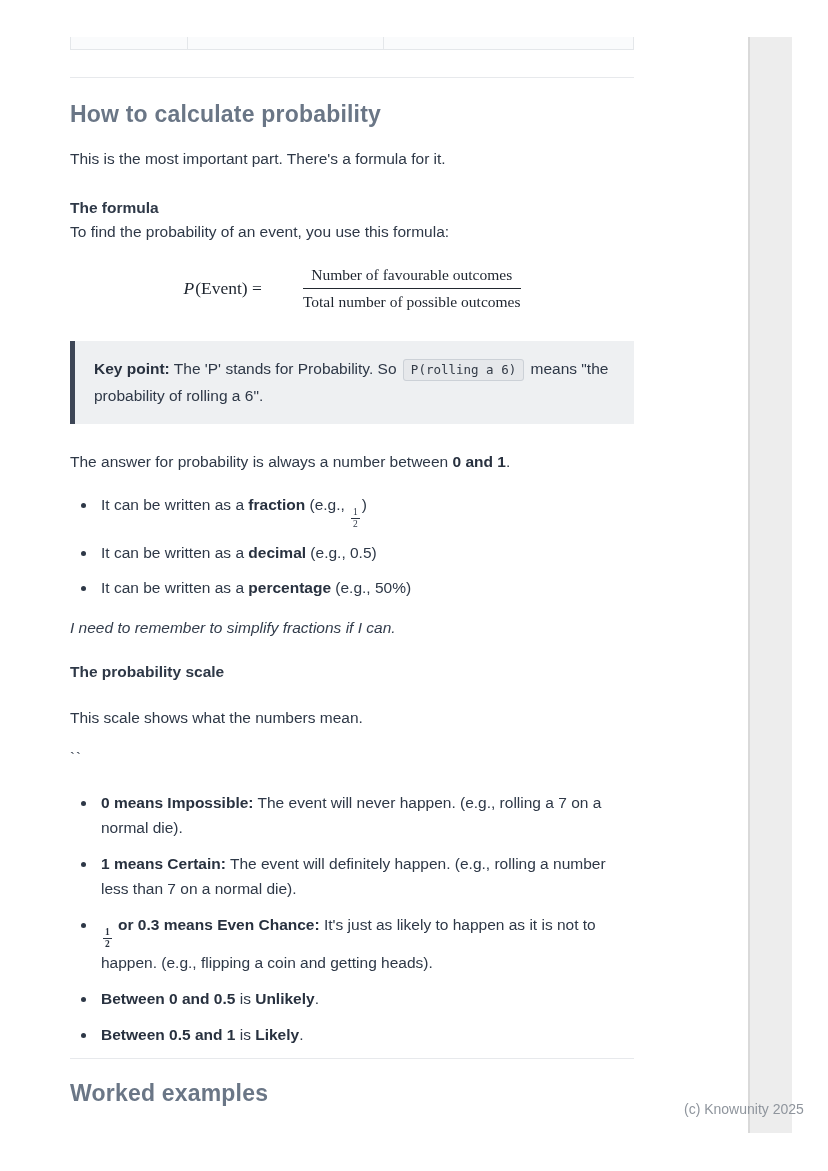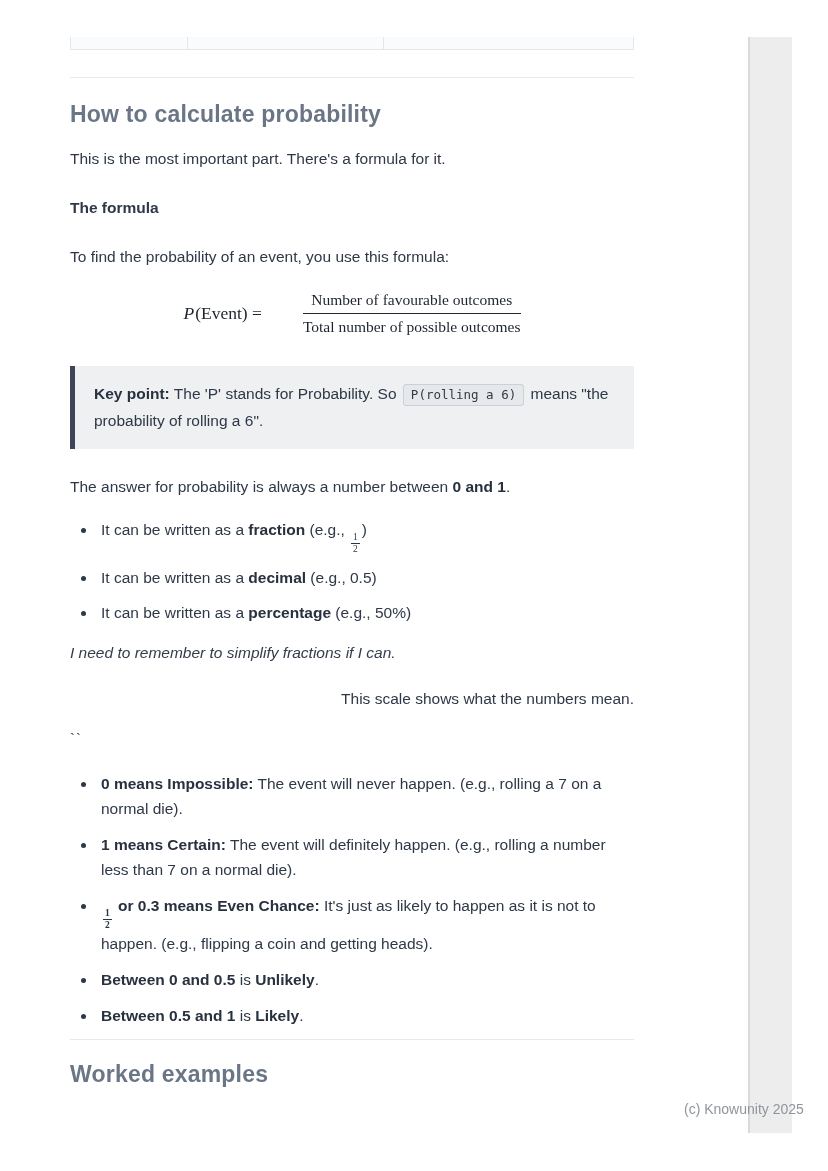--- a/index.html
+++ b/index.html
@@ -30,22 +30,22 @@
   h2 {
     font-size:23px; font-weight:700; line-height:28px;
     color:#6a7686; margin:22px 0 0 0; letter-spacing:.2px;
   }
   h2.worked { margin-top:20px; }
 
   p { font-size:15.5px; line-height:24px; }
   .intro { margin-top:19px; }
   .subhead { margin-top:25px; font-weight:700; }
   .subhead2 { margin-top:20px; font-weight:700; }
-  .lead { margin-top:25px; }
-  .lead2 { margin-top:22px;text-align:right; }
+  .lead { }
+  .lead2 { margin-top:22px; }
   .answer { margin-top:26px; }
   .note { margin-top:16px; font-style:italic; color:#333d4c; }
   .backticks { margin-top:20px; line-height:16px; font-size:15px; letter-spacing:1px; }
 
   
   .formula-wrap {
     margin-top:22px; display:flex; justify-content:center; align-items:center;
     font-family:"Liberation Serif", serif; color:#1d242e;gap:32px;
   }
   .flhs { font-size:17.5px; margin-right:9px; white-space:nowrap; }
@@ -144,20 +144,21 @@
     <li>
       <span>It can be written as a </span><b>decimal</b><span> (e.g., 0.5)</span>
     </li>
     <li>
       <span>It can be written as a </span><b>percentage</b><span> (e.g., 50%)</span>
     </li>
   </ul>
 
   <p class="note">I need to remember to simplify fractions if I can.</p>
 
+  <p class="subhead2">The probability scale</p>
 
   <p class="lead2">This scale shows what the numbers mean.</p>
 
   <p class="backticks">``</p>
 
   <ul class="scale">
     <li>
       <b>0 means Impossible:</b><span> The event will never happen. (e.g., rolling a 7 on a normal die).</span>
     </li>
     <li>

